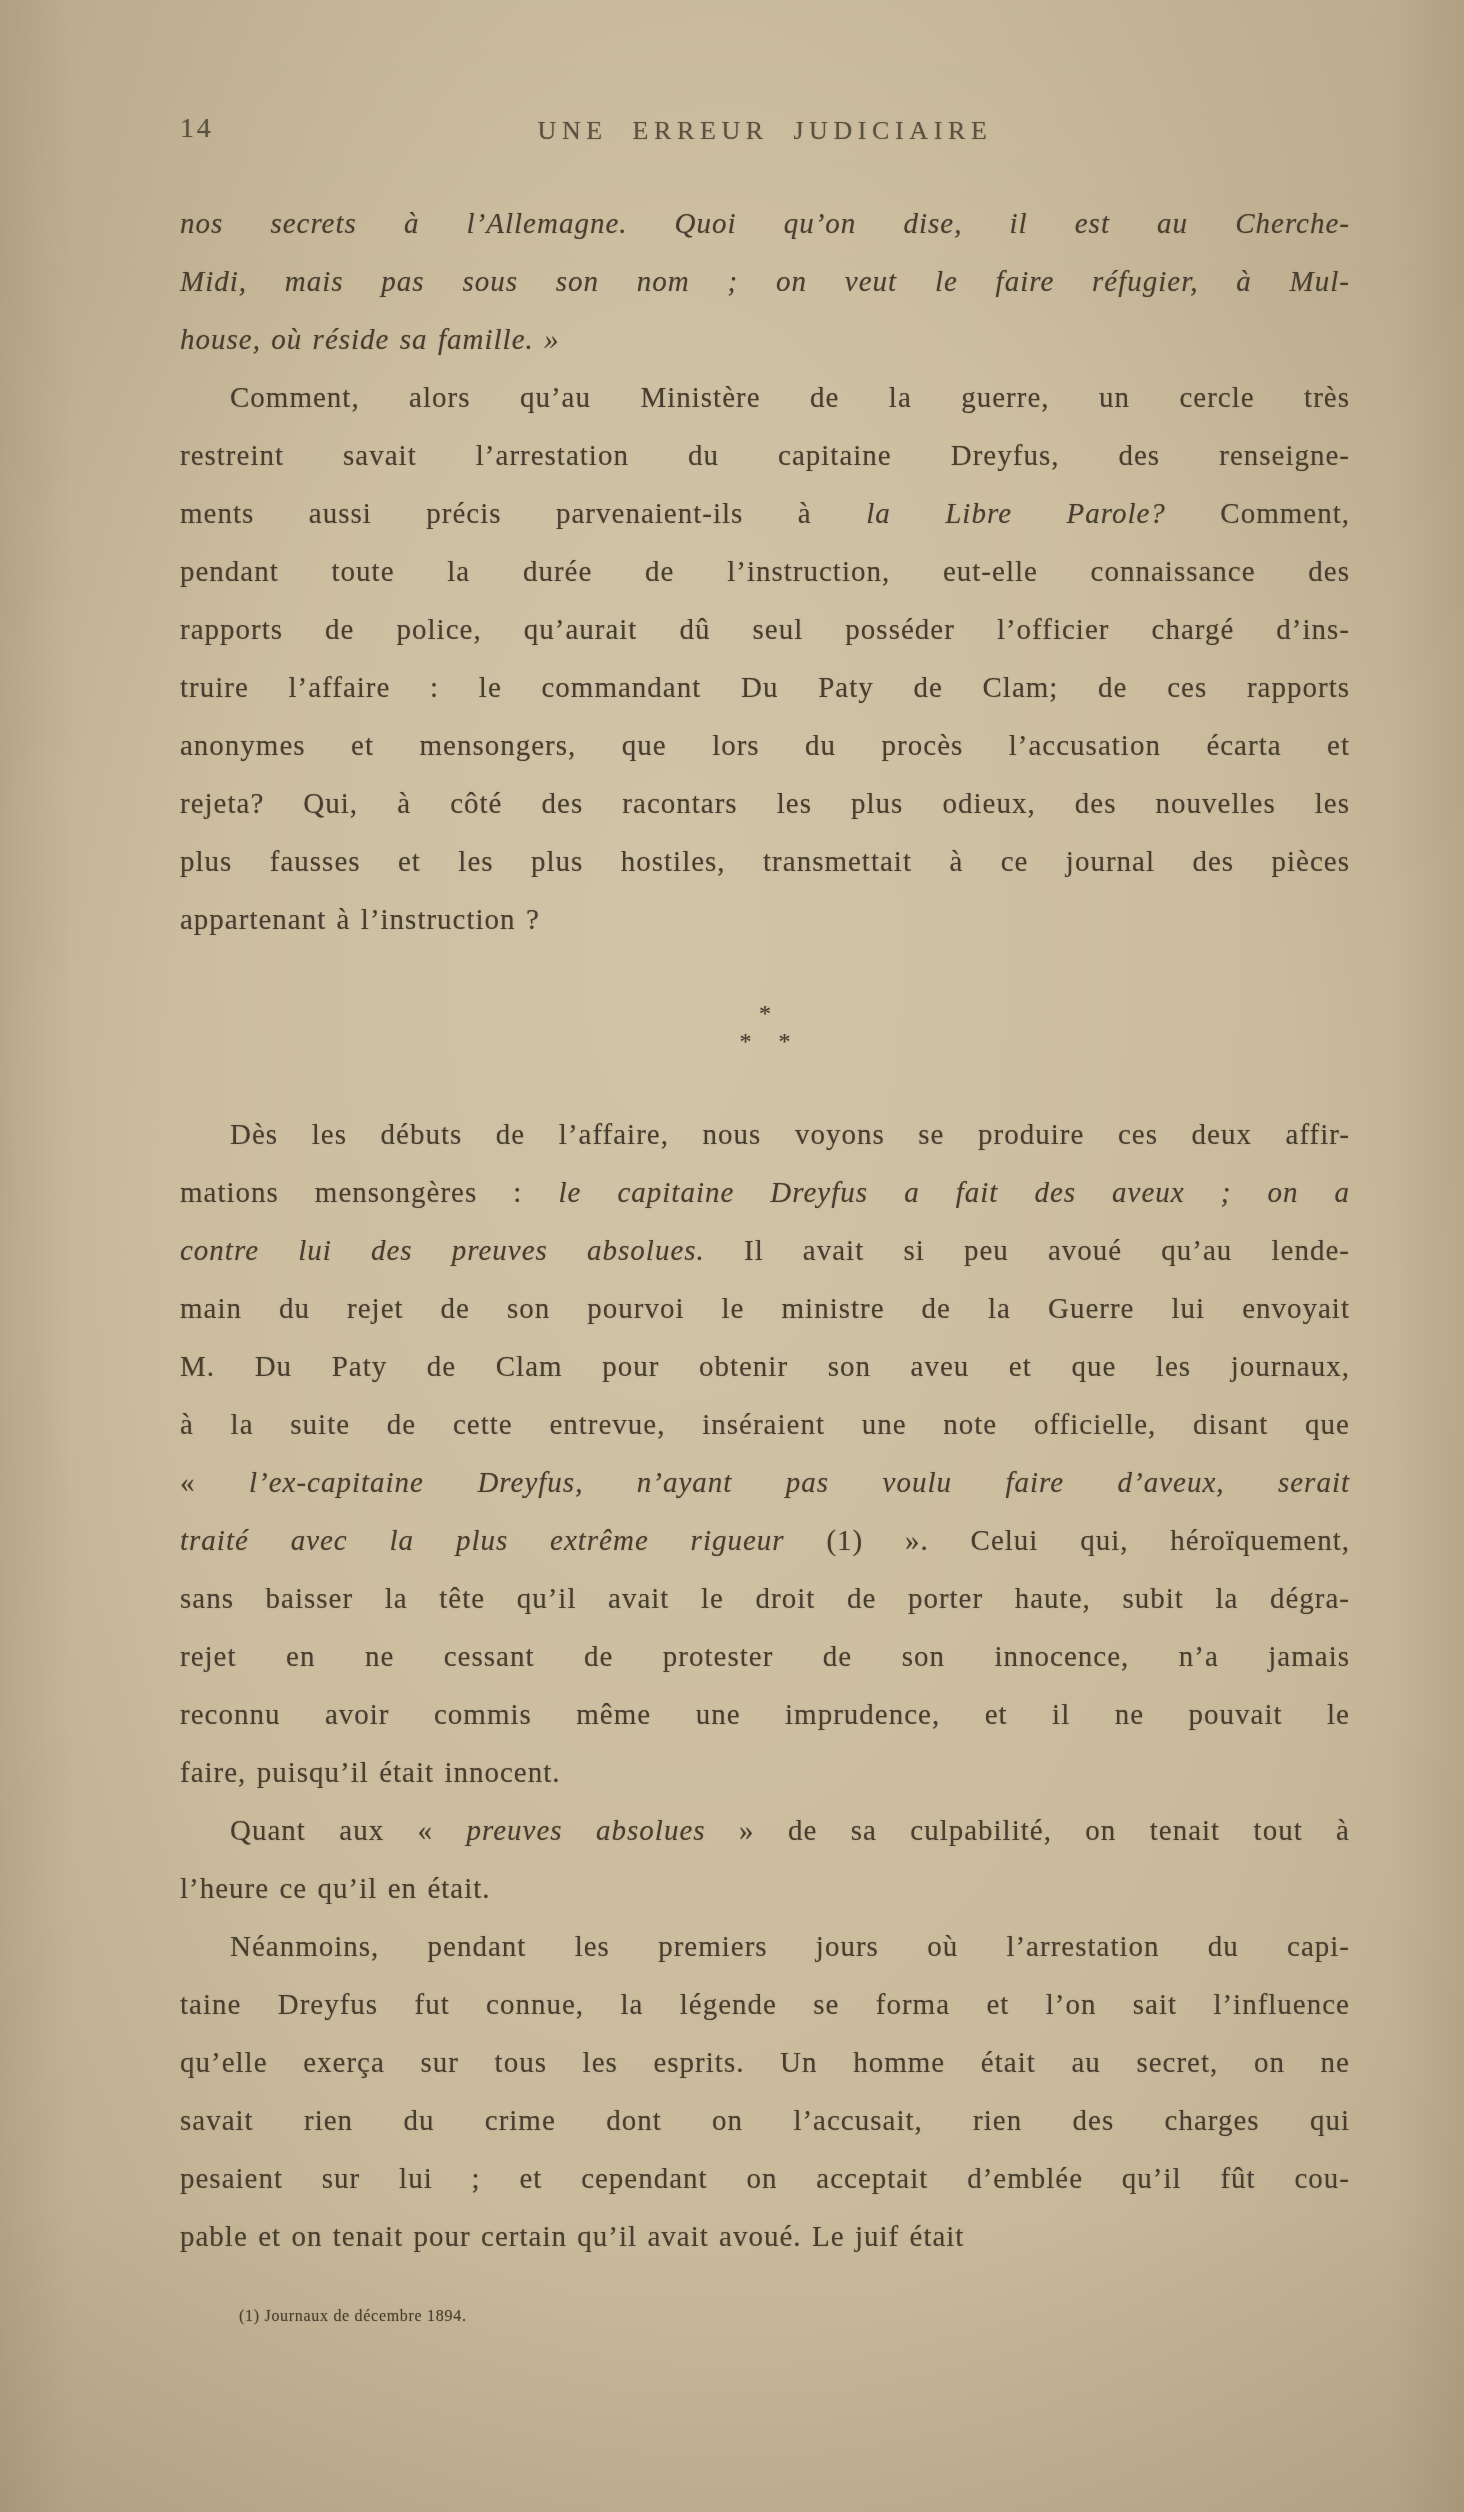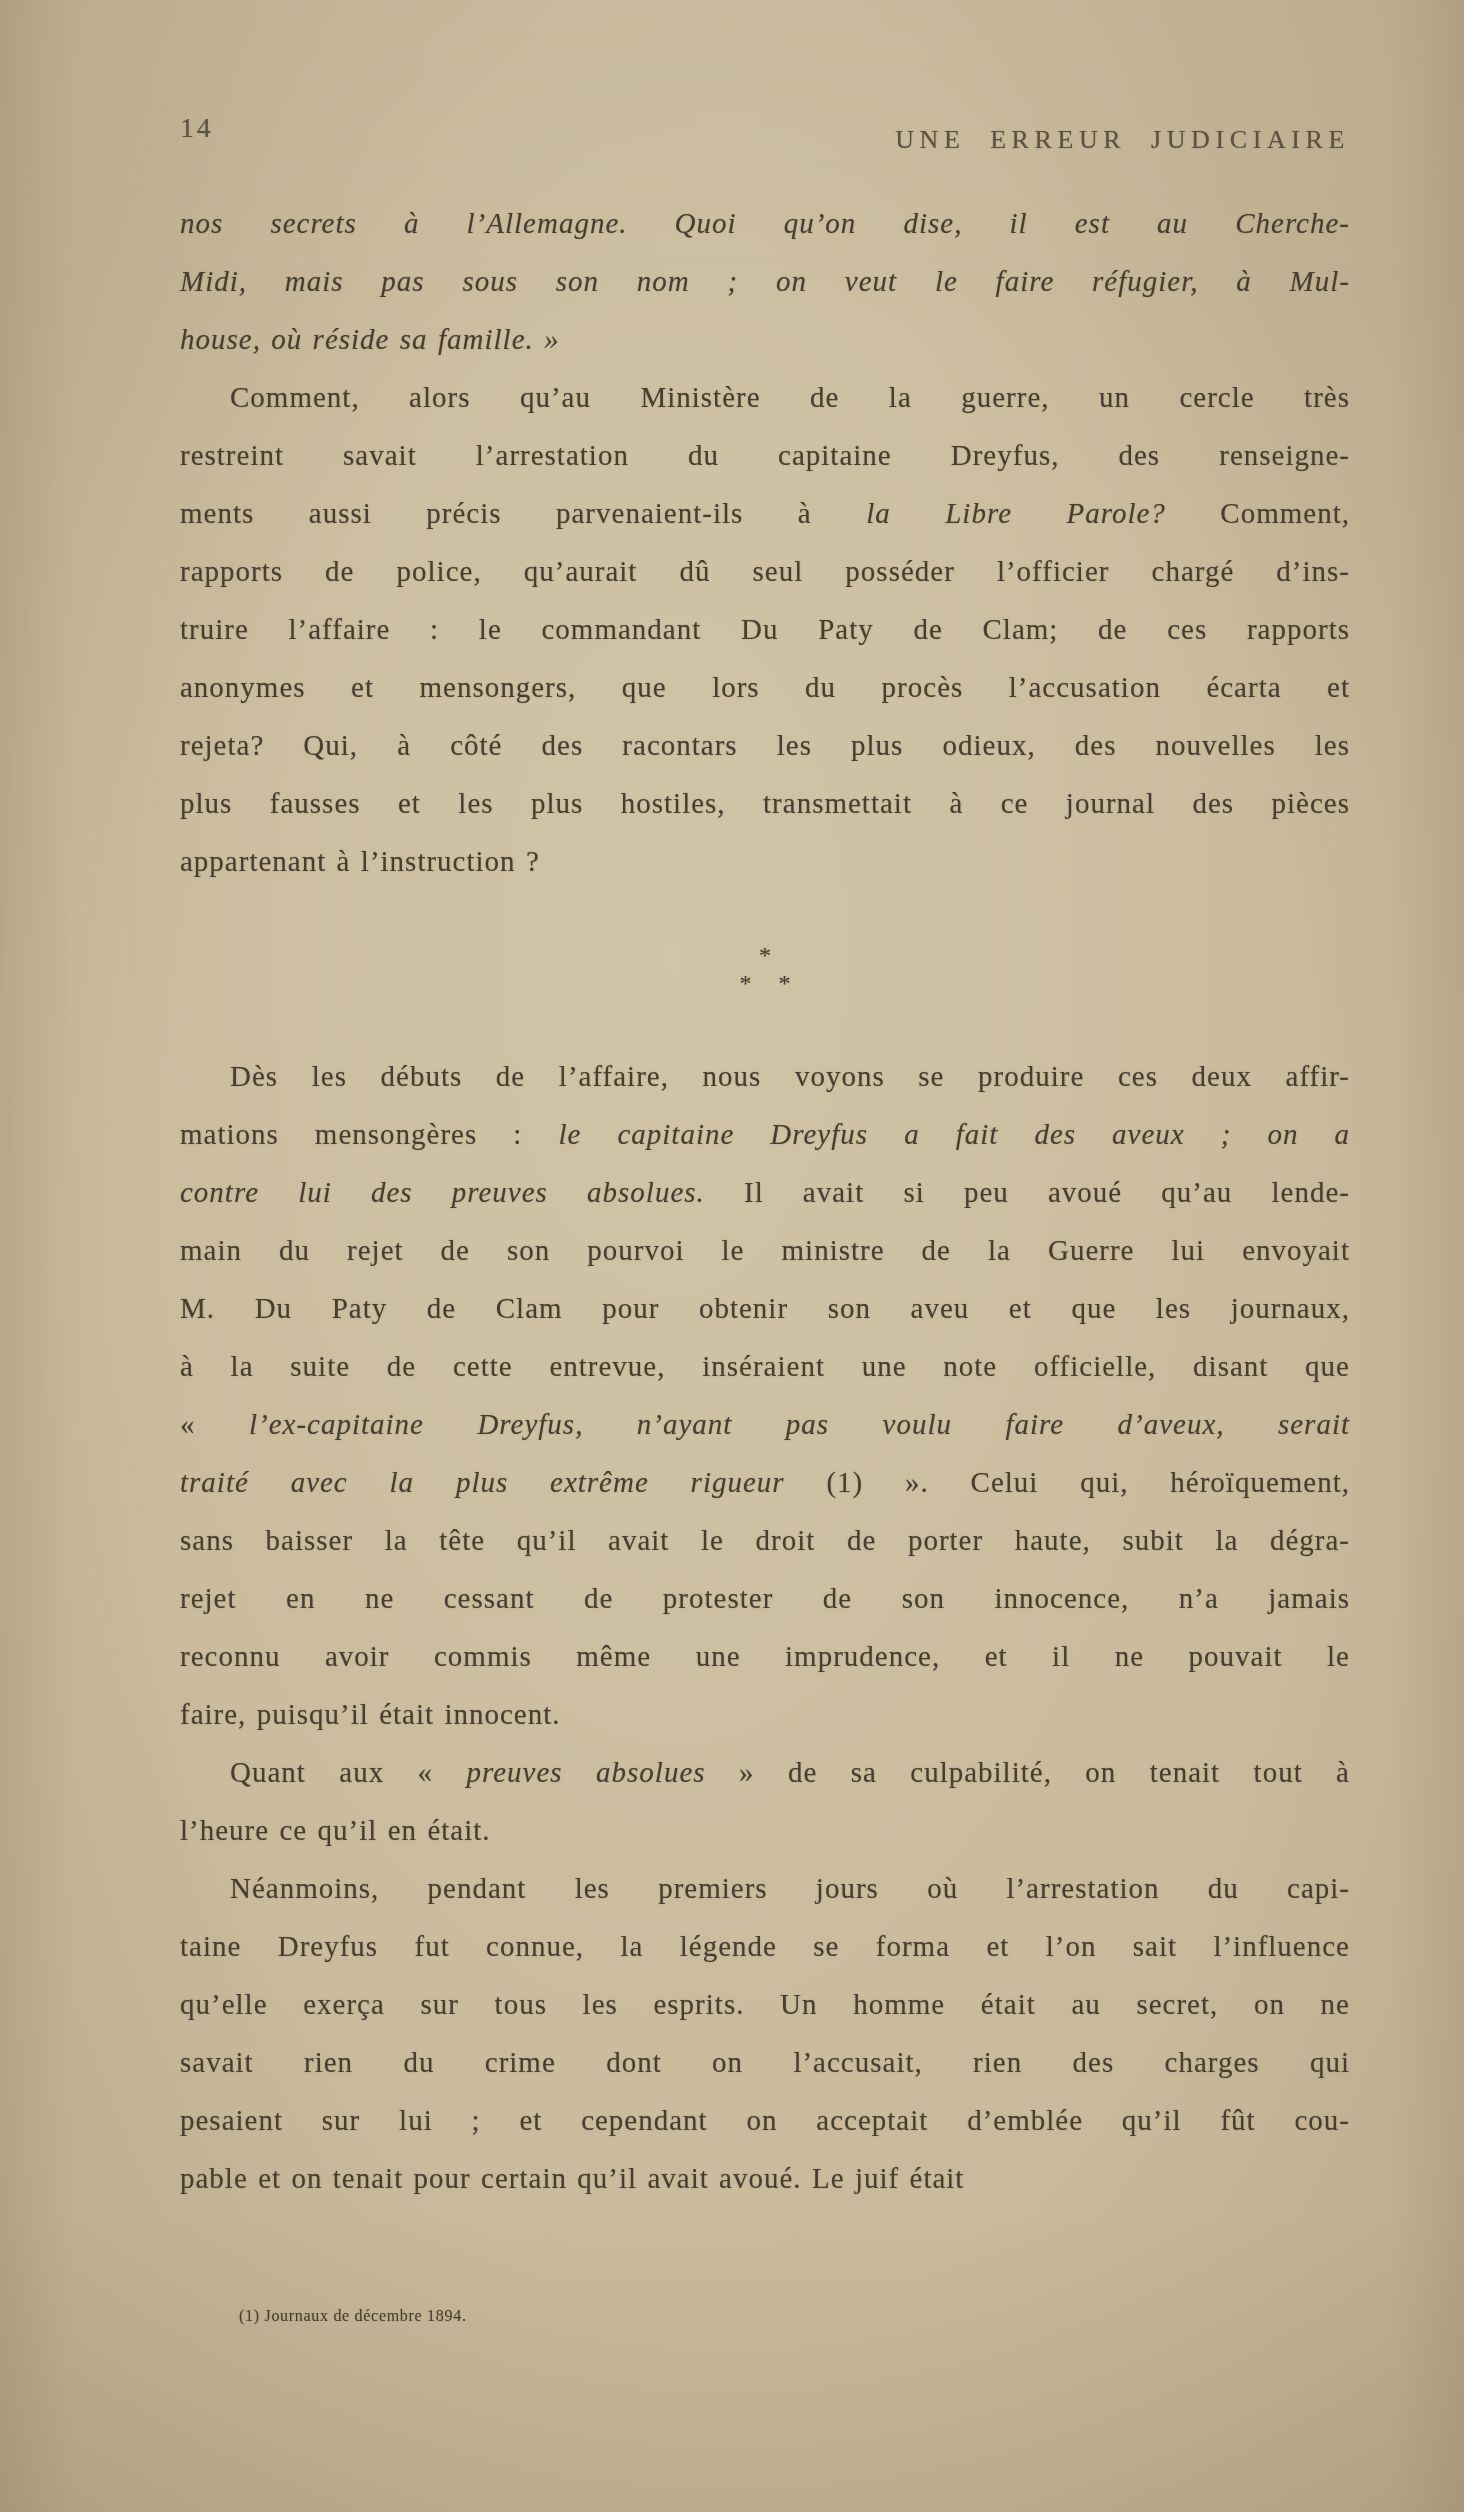--- a/index.html
+++ b/index.html
@@ -22,21 +22,21 @@
   .page{position:absolute;inset:0;}
   .header{
     position:absolute;top:112px;left:180px;width:1170px;height:42px;
     color:var(--ink-faded);
   }
   .page-number{
     position:absolute;left:0;top:0;font-size:28px;letter-spacing:2.8px;
     text-shadow:0 0 1.4px rgba(70,58,42,0.35);
   }
   .running-head{
-    position:absolute;left:0;right:0;top:13px;text-align:right;
+    position:absolute;left:0;right:0;top:4px;text-align:center;
     font-size:26px;letter-spacing:5.6px;word-spacing:12.6px;
     text-shadow:0 0 1.4px rgba(70,58,42,0.35);
   }
   .text-block{
     position:absolute;left:180px;top:194px;width:1170px;
     font-size:29px;line-height:58px;
     letter-spacing:1px;word-spacing:2.1px;
     text-shadow:0 0 1.4px rgba(62,52,38,0.35);
   }
   .line{
@@ -79,20 +79,21 @@
     <div>
         <div class="para">
           <div class="line"><span class="it">nos secrets à l’Allemagne. Quoi qu’on dise, il est au Cherche-</span></div>
           <div class="line"><span class="it">Midi, mais pas sous son nom ; on veut le faire réfugier, à Mul-</span></div>
           <div class="line last"><span class="it">house, où réside sa famille. »</span></div>
         </div>
         <div class="para">
           <div class="line indent"><span class="rm">Comment, alors qu’au Ministère de la guerre, un cercle très</span></div>
           <div class="line"><span class="rm">restreint savait l’arrestation du capitaine Dreyfus, des renseigne-</span></div>
           <div class="line"><span class="rm">ments aussi précis parvenaient-ils à </span><span class="it">la Libre Parole?</span><span class="rm"> Comment,</span></div>
+          <div class="line"><span class="rm">pendant toute la durée de l’instruction, eut-elle connaissance des</span></div>
           <div class="line"><span class="rm">rapports de police, qu’aurait dû seul posséder l’officier chargé d’ins-</span></div>
           <div class="line"><span class="rm">truire l’affaire : le commandant Du Paty de Clam; de ces rapports</span></div>
           <div class="line"><span class="rm">anonymes et mensongers, que lors du procès l’accusation écarta et</span></div>
           <div class="line"><span class="rm">rejeta? Qui, à côté des racontars les plus odieux, des nouvelles les</span></div>
           <div class="line"><span class="rm">plus fausses et les plus hostiles, transmettait à ce journal des pièces</span></div>
           <div class="line last"><span class="rm">appartenant à l’instruction ?</span></div>
         </div>
       </div>
     <div class="asterism">
       <div class="row">*</div>

